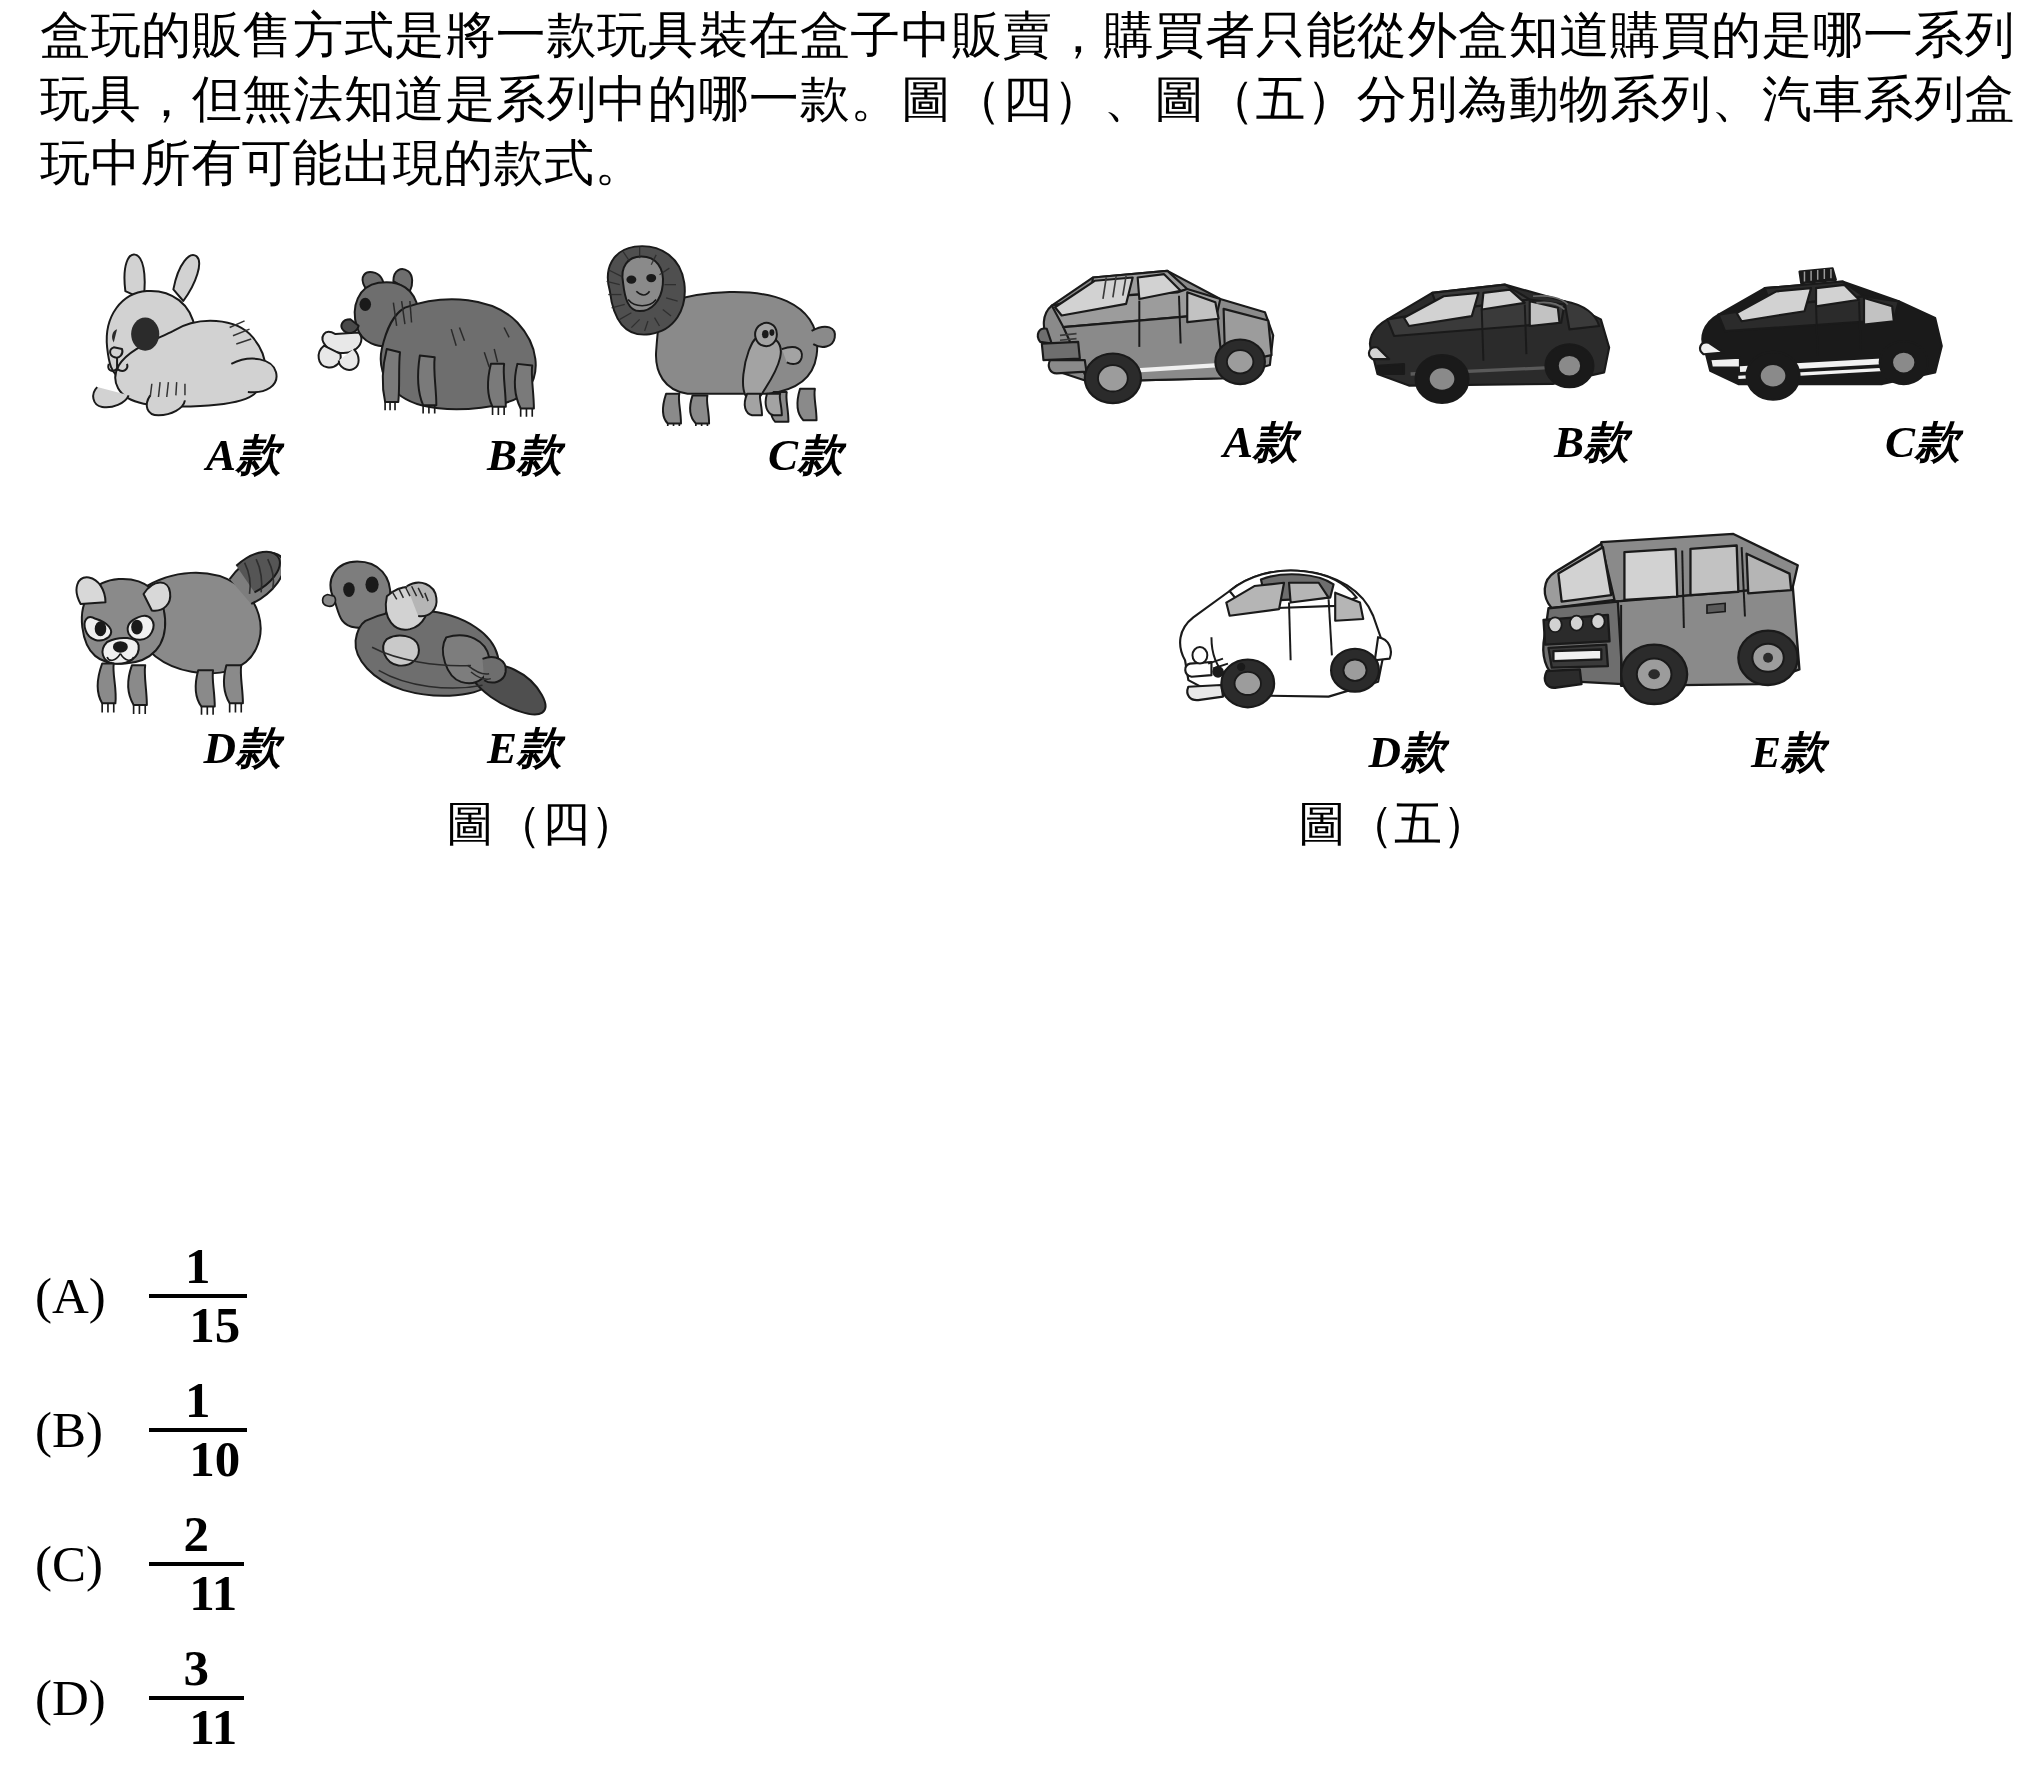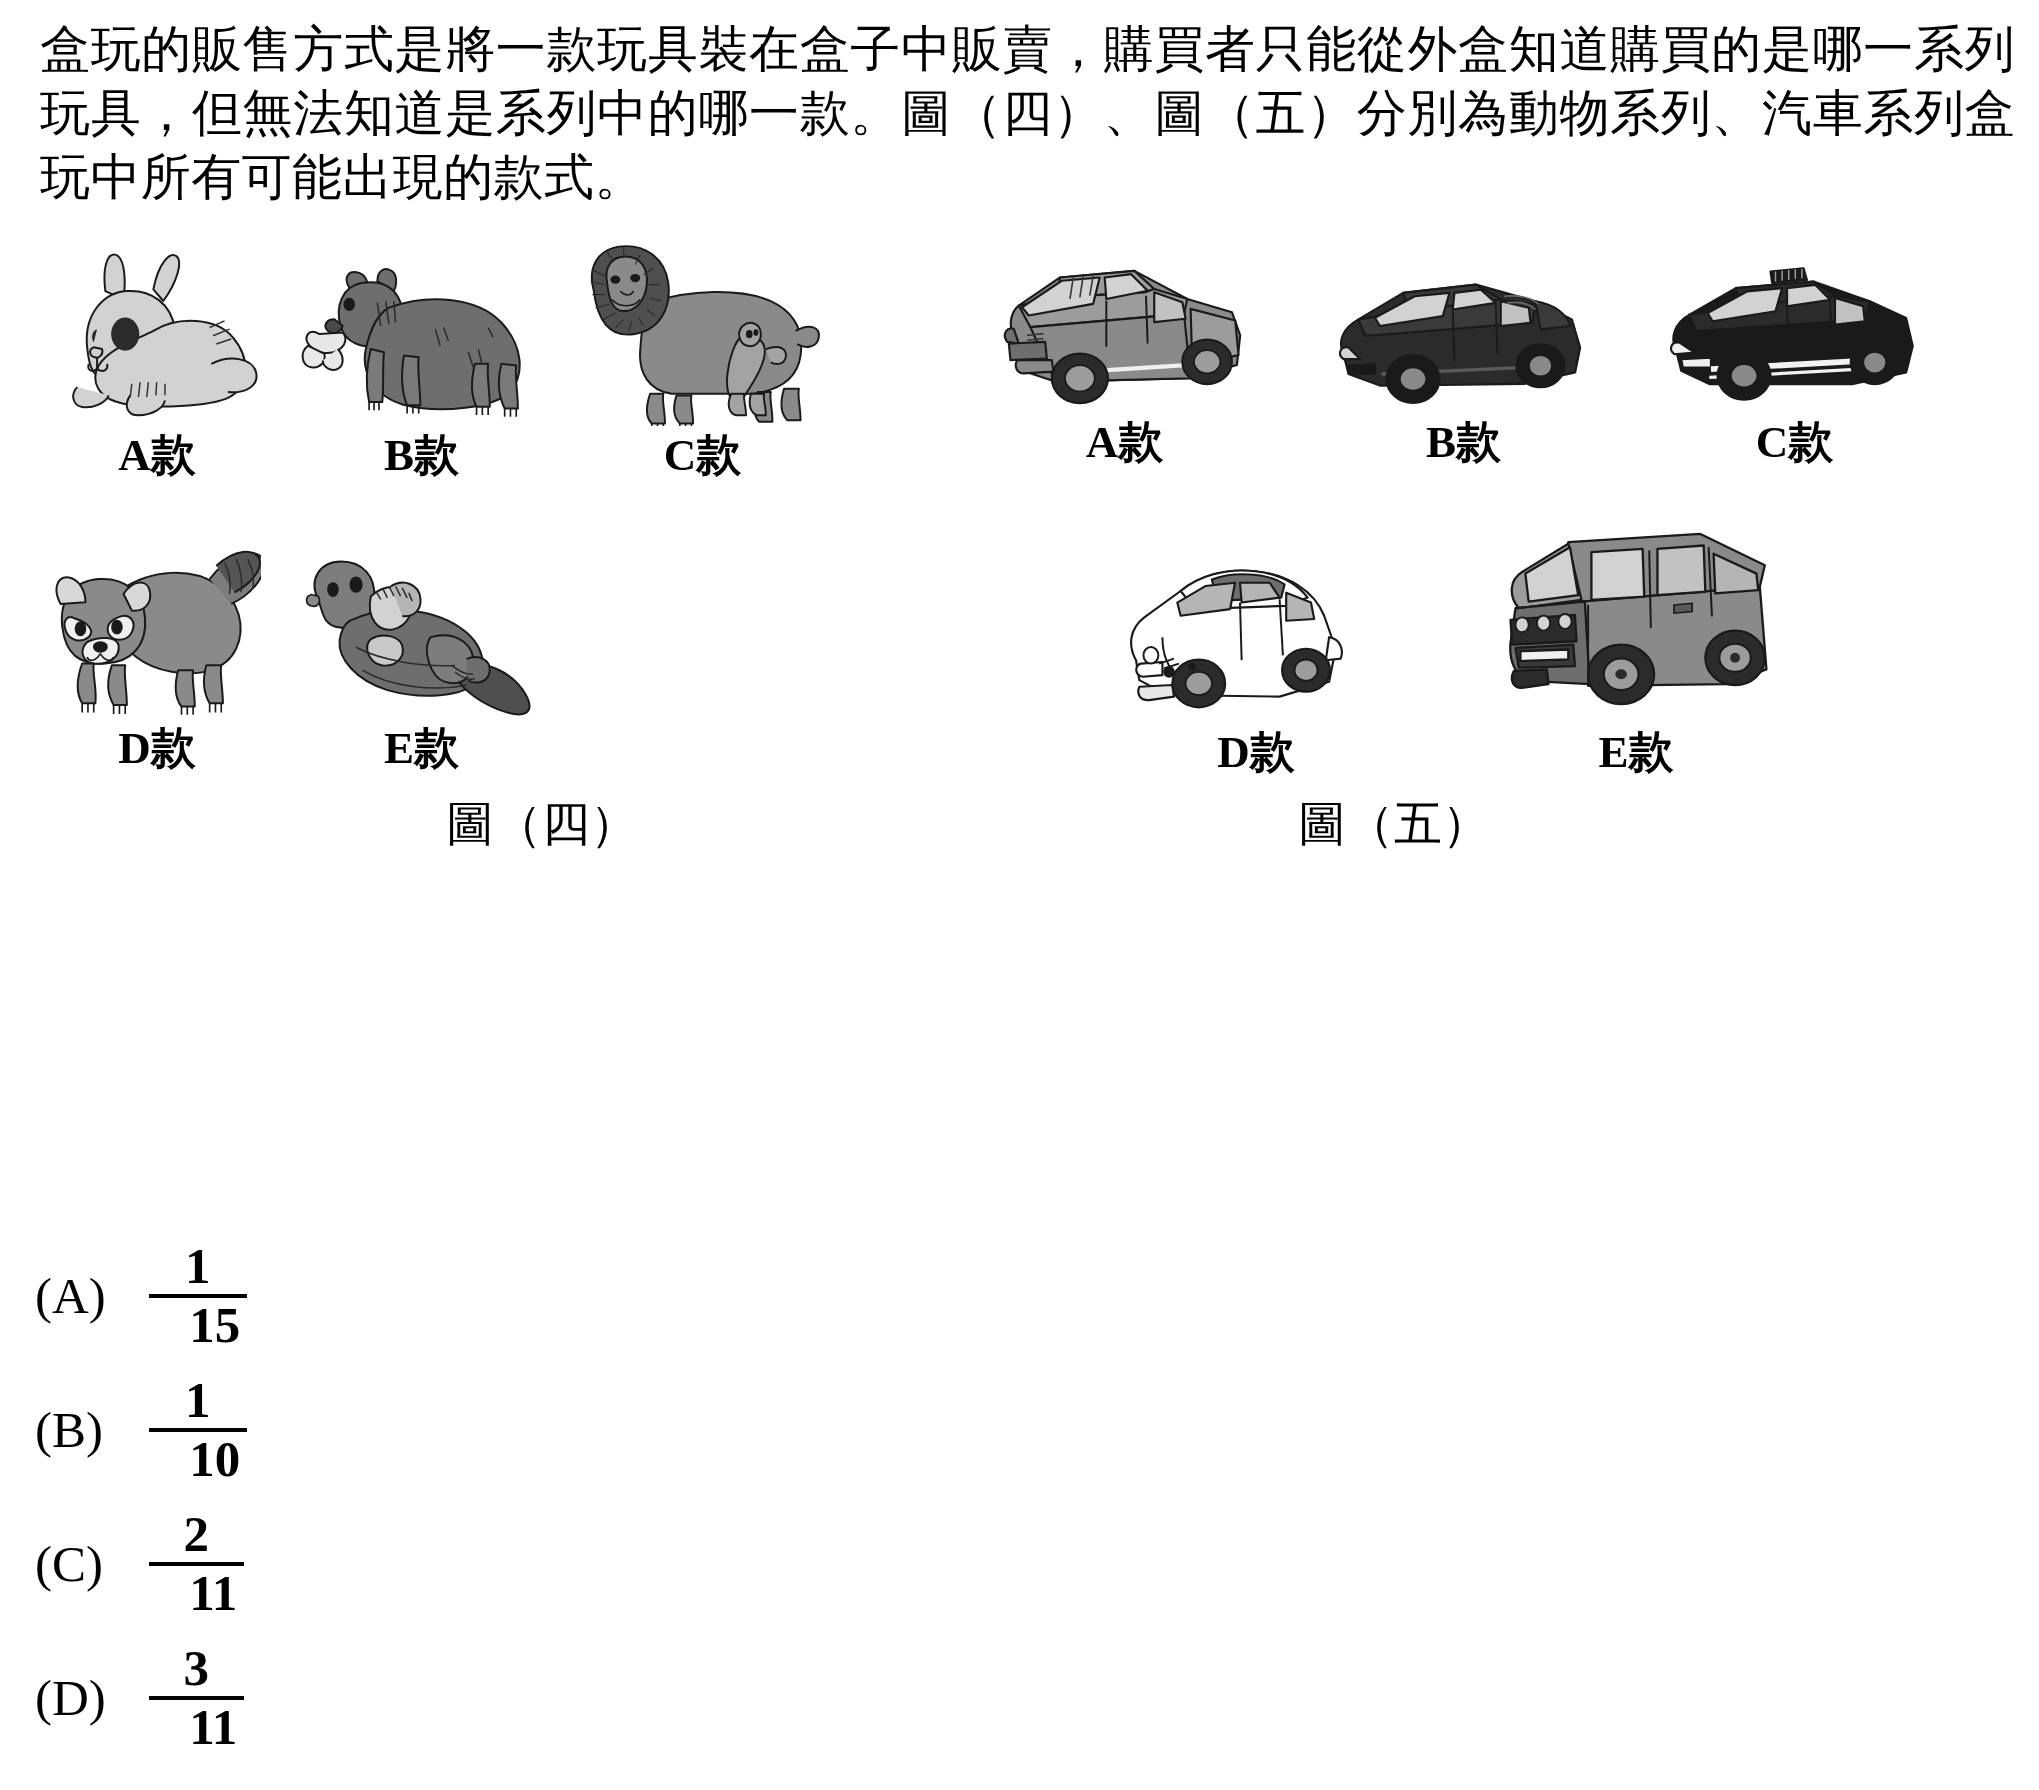--- a/index.html
+++ b/index.html
@@ -27,21 +27,20 @@
   .para {
     position: absolute;
     left: 40px;
     width: 1975px;
     font-size: 50px;
     line-height: 64px;
     letter-spacing: 0.4px;
     font-family: Liberation Serif, serif;
     text-align: justify;
     text-justify: inter-character;
-    margin-top: 14px;
   }
   .underline-name {
     text-decoration: underline;
     text-underline-offset: 5.8px;
     text-decoration-thickness: 3.3px;
   }
   #intro-para { top: 3.3px; }
   #question-para { top: 870px; }
 
   
@@ -50,21 +49,22 @@
   #figure-five { left: 951px; top: 256px; width: 1058px; height: 306px; }
 
   .fig-row {
     display: flex;
     align-items: flex-end;
     justify-content: flex-start;
   }
   .fig-item {
     display: flex;
     flex-direction: column;
-    align-items: center;
+    align-items: flex-end;
+    font-style: italic;
   }
   .fig-art {
     display: flex;
     align-items: flex-end;
     justify-content: center;
   }
   .fig-label {
     font-size: 45px;
     font-weight: bold;
     line-height: 55px;

